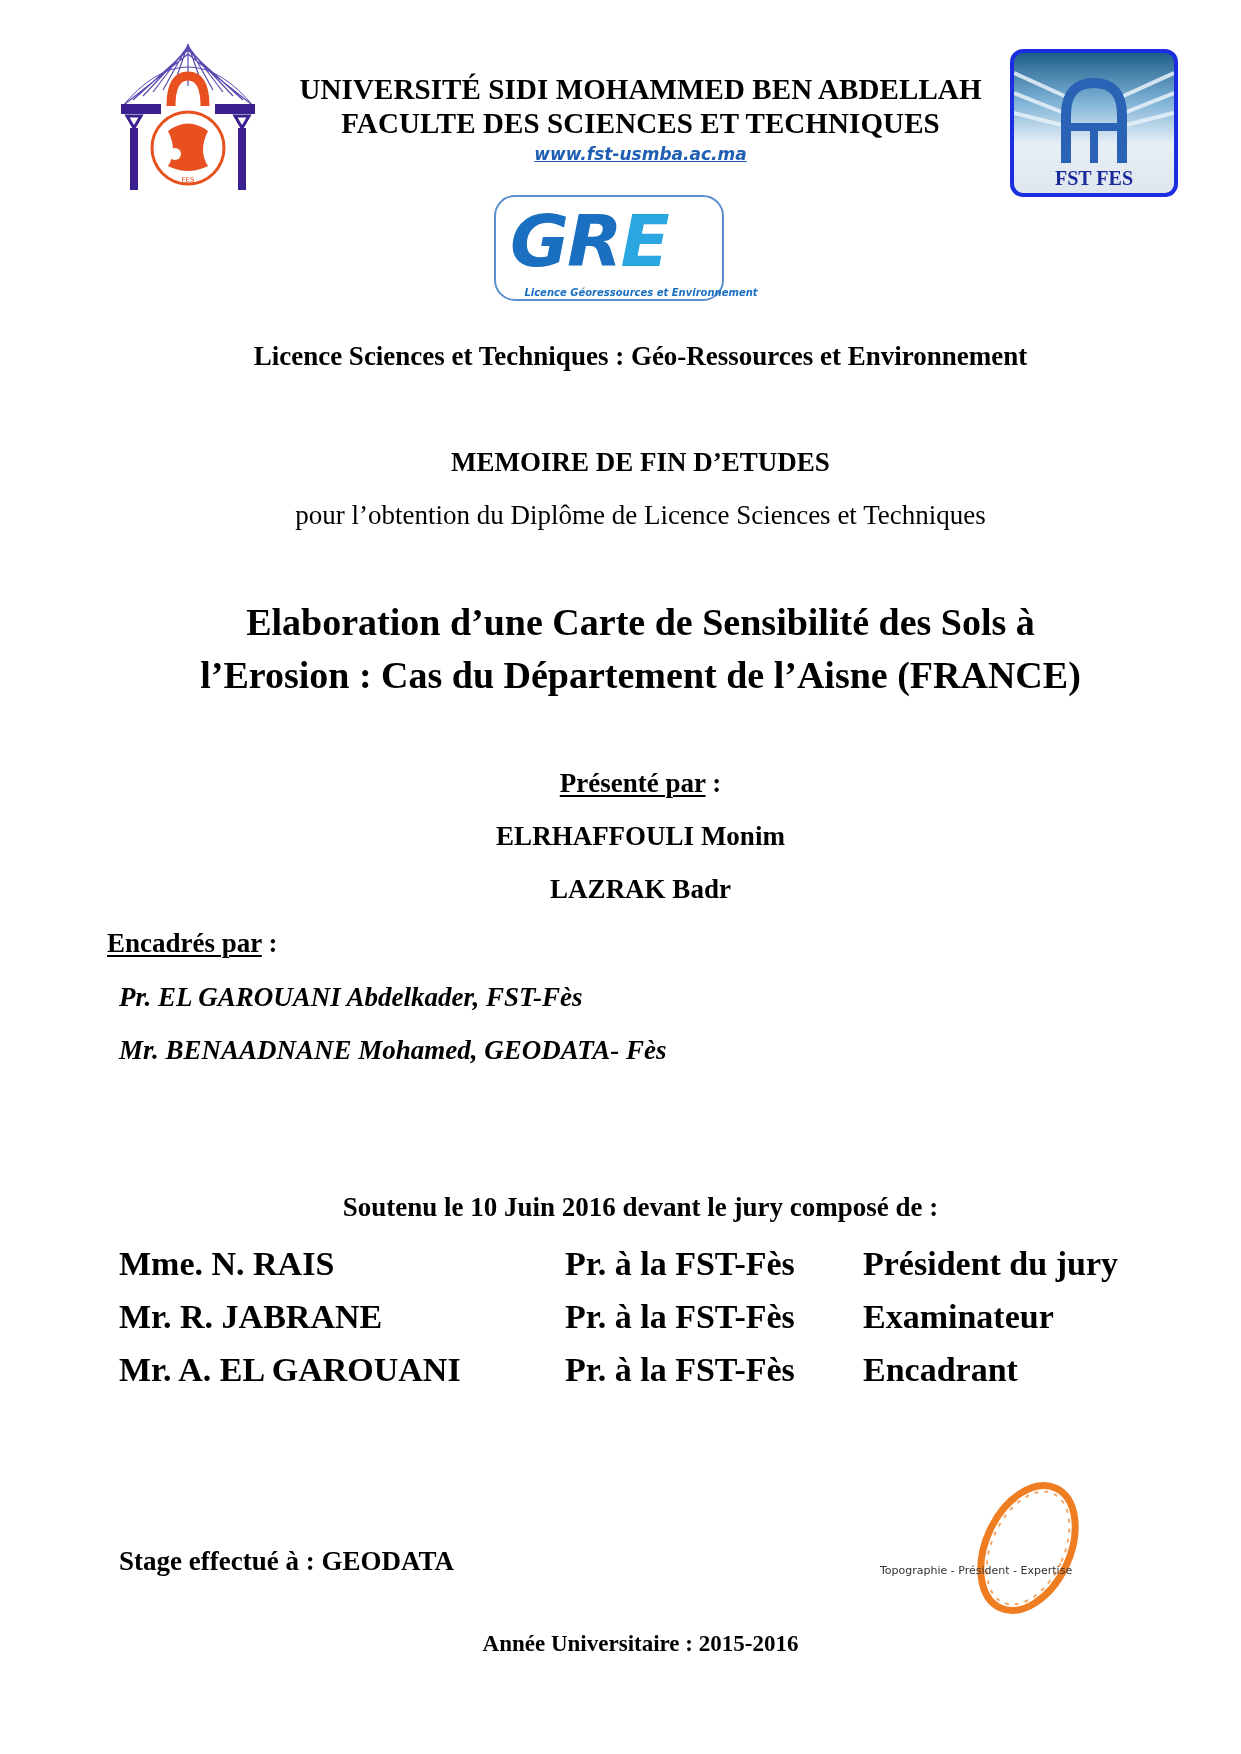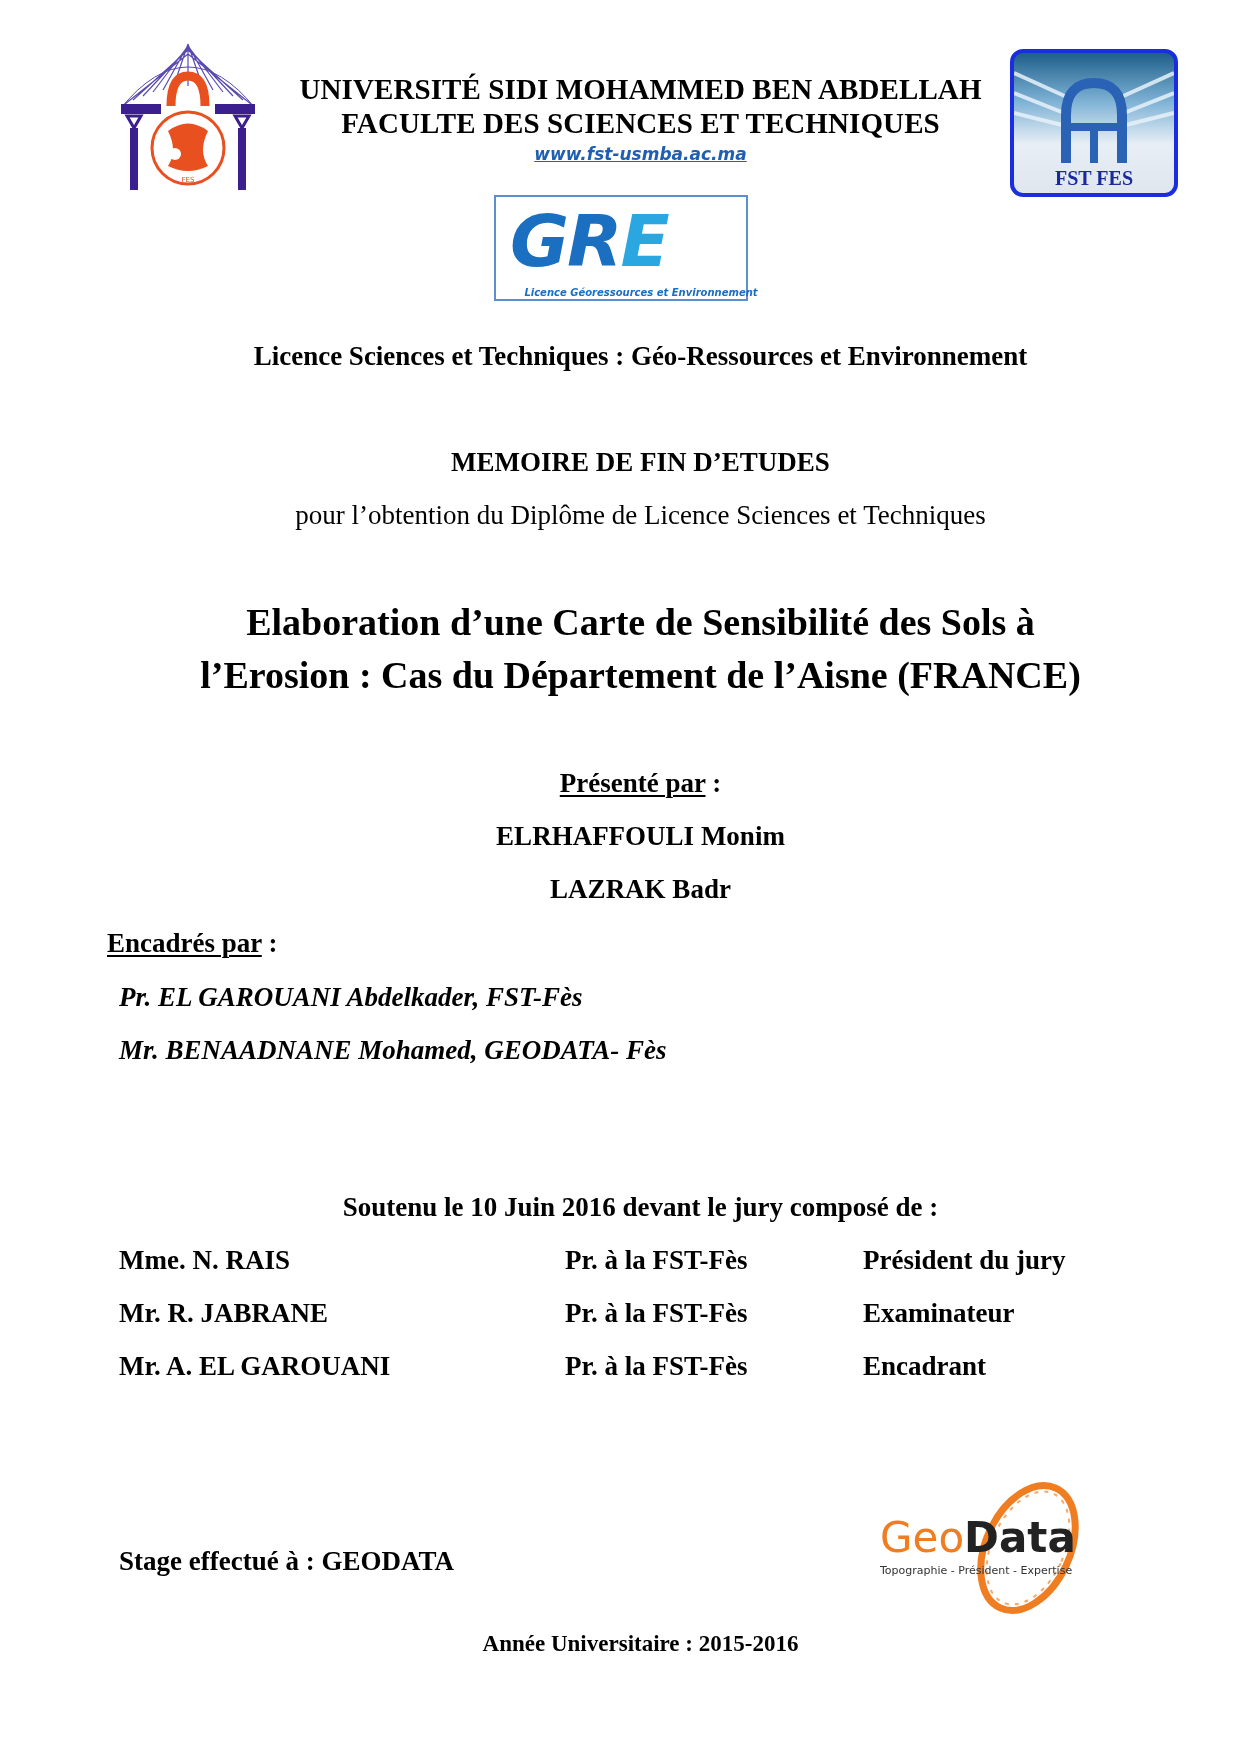--- a/index.html
+++ b/index.html
@@ -9,21 +9,21 @@
     }
     .abs { position: absolute; }
     .center-line { position: absolute; left: 0; width: 1241px; text-align: center; white-space: nowrap; }
     .bold { font-weight: bold; }
     .header-title { font-size: 29px; font-weight: bold; letter-spacing: 0.1px; }
     .url { font-family: "DejaVu Sans", sans-serif; font-style: italic; font-weight: bold; font-size: 17px; color: #1f5fb3; text-decoration: underline; }
     .txt26 { font-size: 27px; }
     .title { font-size: 38px; font-weight: bold; }
     .u { text-decoration: underline; text-underline-offset: 3px; text-decoration-thickness: 2px; }
     .it { font-style: italic; }
-    .jury-row { position: absolute; left: 0; width: 1241px; height: 34px; font-size: 27px; font-weight: bold; }
+    .jury-row { position: absolute; left: 0; width: 1241px; height: 34px; font-size: 34px; font-weight: bold; }
     .jury-row span { position: absolute; top: 0; white-space: nowrap; }
     .logo { position: absolute; }
     .gre-box { border: 2px solid #5b8fd0; background: #fff; box-sizing: border-box; }
     .fst-box { border: 4px solid #1a2ee0; box-sizing: border-box; background: linear-gradient(180deg,#1f5f8a 0%,#7fb3d6 35%,#e7eef5 65%,#dfe6ee 100%); overflow: hidden; }
   </style>
 </head>
 <body>
 
 <div class="logo" style="left:113px; top:36px; width:150px; height:156px;">
   <svg width="150" height="156" viewBox="0 0 150 156">
@@ -61,21 +61,21 @@
         <line x1="160" y1="40" x2="110" y2="60"></line>
         <line x1="160" y1="60" x2="112" y2="72"></line>
     </g>
     <path d="M52 110 L52 62 Q52 30 80 30 Q108 30 108 62 L108 110" fill="none" stroke="#2a63b5" stroke-width="10"></path>
     <rect x="55" y="70" width="50" height="8" fill="#2a63b5"></rect>
     <rect x="76" y="70" width="8" height="40" fill="#2a63b5"></rect>
     <text x="80" y="132" font-size="20" font-weight="bold" text-anchor="middle" fill="#1a2a9a" font-family="Liberation Serif, serif">FST FES</text>
   </svg>
 </div>
 
-<div class="logo gre-box" style="left:494px; top:195px; width:254px; height:106px;">
+<div class="logo gre-box" style="left:494px; top:195px; width:230px; height:106px;border-radius:21px;">
   <div class="abs" style="left:14px; top:2px; font-family:'DejaVu Sans', sans-serif; font-weight:bold; font-style:italic; font-size:72px; color:#1a6fc0; letter-spacing:-2px; line-height:84px;">
     <span>GR</span><span style="color:#2aa7e0;">E</span>
   </div>
   <div class="abs" style="left:0; width:250px; bottom:1px; text-align:center; font-family:'DejaVu Sans', sans-serif; font-style:italic; font-weight:bold; font-size:10px; color:#1a6fc0;margin-left:20px;">Licence Géoressources et Environnement</div>
 </div>
 
 <div class="center-line txt26 bold" style="top:341px; left:20px;">Licence Sciences et Techniques : Géo-Ressources et Environnement</div>
 
 <div class="center-line txt26 bold" style="top:447px; left:20px;">MEMOIRE DE FIN D’ETUDES</div>
 <div class="center-line txt26" style="top:500px; left:20px;">pour l’obtention du Diplôme de Licence Sciences et Techniques</div>
@@ -113,19 +113,16 @@
   <span style="left:863px;">Encadrant</span>
 </div>
 
 <div class="abs txt26 bold" style="left:119px; top:1546px; white-space:nowrap;">Stage effectué à : GEODATA</div>
 
 <div class="logo" style="left:878px; top:1478px; width:228px; height:140px;">
   <svg width="228" height="140" viewBox="0 0 228 140" style="position:absolute; left:0; top:0;">
     <ellipse cx="150" cy="70" rx="42" ry="66" transform="rotate(25 150 70)" fill="none" stroke="#ef7d22" stroke-width="7"></ellipse>
     <ellipse cx="150" cy="70" rx="36" ry="60" transform="rotate(25 150 70)" fill="none" stroke="#f5a86a" stroke-width="2" stroke-dasharray="4 6"></ellipse>
   </svg>
-  <div class="abs" style="left:2px; top:36px; font-family:'DejaVu Sans', sans-serif; font-size:42px; line-height:48px; white-space:nowrap;">
-    <span style="color:#ef7d22;">Geo</span><span style="color:#222; font-weight:bold;">Data</span>
-  </div>
   <div class="abs" style="left:2px; top:86px; font-family:'DejaVu Sans', sans-serif; font-size:11px; color:#333; white-space:nowrap;">Topographie - Président - Expertise</div>
 </div>
 
 <div class="center-line bold" style="top:1631px; left:20px; font-size:23px;">Année Universitaire : 2015-2016</div>
 
 </body></html>

